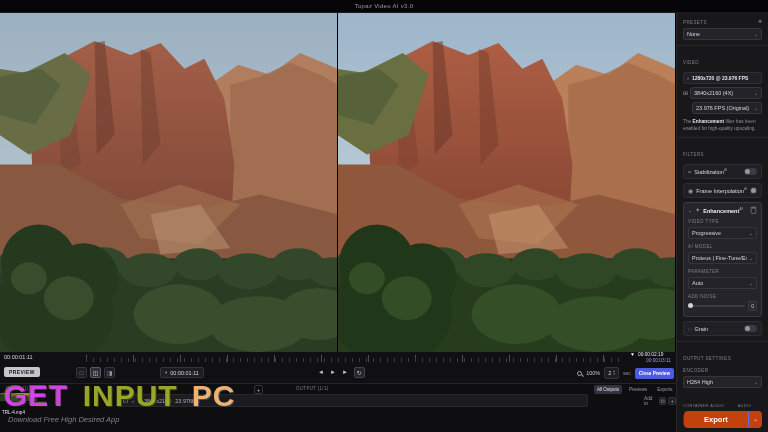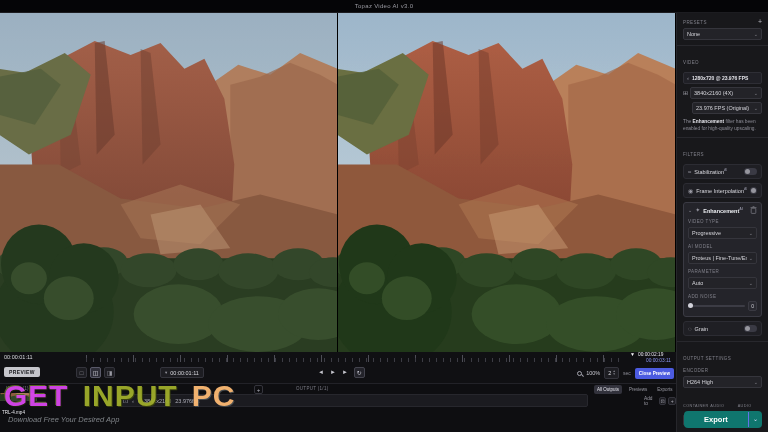--- a/index.html
+++ b/index.html
@@ -55,21 +55,21 @@
   .card .lbl { display:block; margin-top:5px; }
   .sliderrow { display:flex; align-items:center; gap:3px; margin-top:2px; }
   .track { flex:1; height:2px; background:#3c3c45; border-radius:1px; position:relative; }
   .knob { position:absolute; left:0; top:-2px; width:5px; height:5px; border-radius:50%; background:#d2d2da; }
   .valbox { font-size:5px; color:#cfcfd6; background:#2a2a31; border:1px solid #3a3a42;
     border-radius:2px; padding:1px 2px; }
   .cols { display:flex; gap:3px; margin-top:5px; }
   .col { flex:1; min-width:0; }
   .col .lbl { font-size:3.8px; }
   .export-btn { position:absolute; left:7px; bottom:4px; width:78px; height:17px;
-    background:#0f766e; border-radius:4px; display:flex; align-items:center; cursor:pointer; }
+    background:#c2410c; border-radius:4px; display:flex; align-items:center; cursor:pointer; }
   .export-btn .t { flex:1; text-align:center; font-size:7.5px; color:#fff; font-weight:bold; }
   .export-btn .c { font-size:6px; color:#dfe2ff; padding-right:4px; border-left:1px solid #6371e8;
     padding-left:4px; line-height:15px; }
 
   
   .timeline { position:absolute; left:0; top:352px; width:676px; height:13px; background:#101013; }
   .tl-time { position:absolute; left:4px; top:2px; font-size:5.5px; color:#d8d8de; }
   .ticks-big { position:absolute; left:86px; top:3px; width:536px; height:7px;
     background:repeating-linear-gradient(to right,#4d4d56 0,#4d4d56 1px,transparent 1px,transparent 47px); }
   .ticks-sm { position:absolute; left:86px; top:6px; width:536px; height:4px;
@@ -413,16 +413,16 @@
       <div class="sqbtn">+</div>
     </div>
   </div>
 
   <div class="watermark">
     <div class="wm-row">
       <span class="wm-get">GET</span>
       <span class="wm-into">INPUT</span>
       <span class="wm-pc">PC</span>
     </div>
-    <div class="wm-tag">Download Free Your Desired App</div>
+    <div class="wm-tag">Download Free High Desired App</div>
   </div>
 
 </div>
 
 </body></html>

